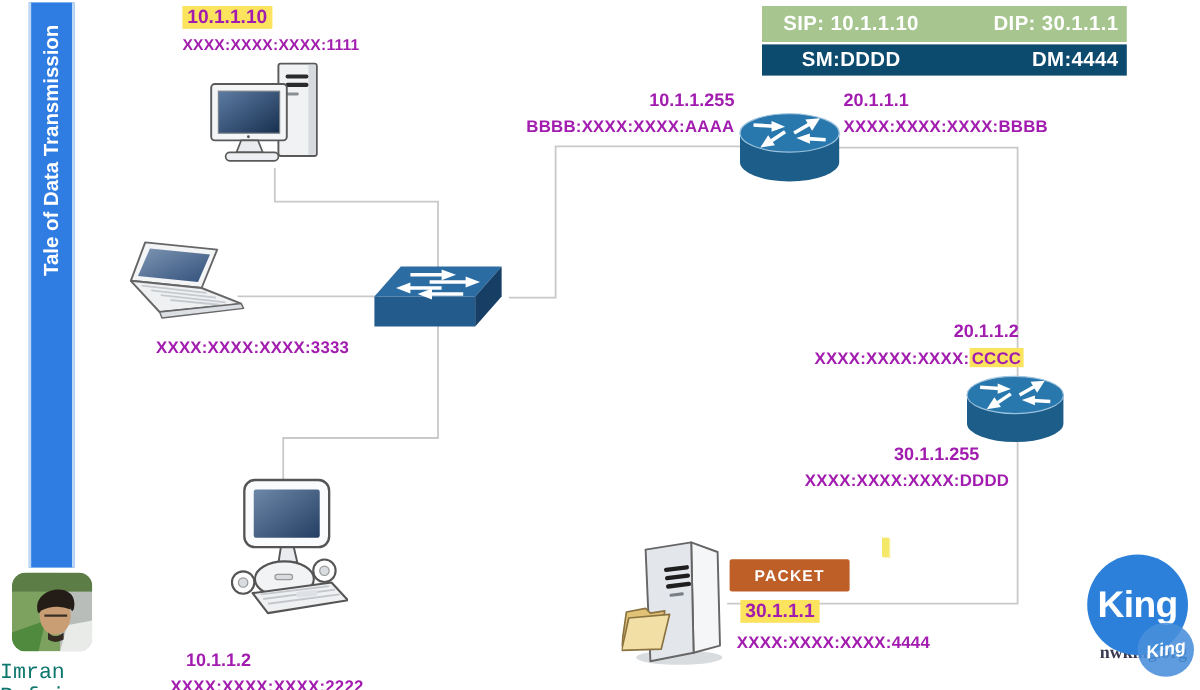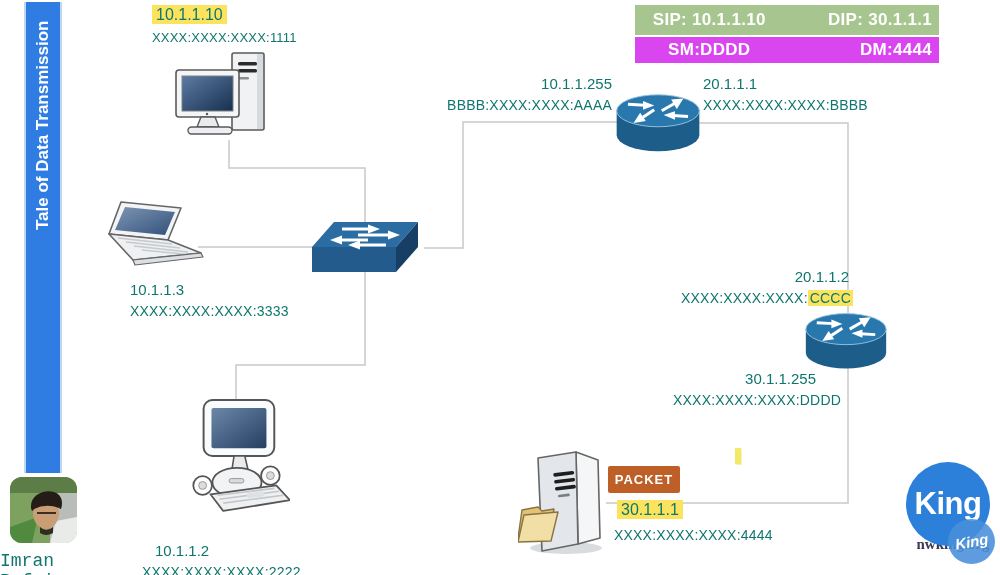--- a/index.html
+++ b/index.html
@@ -26,36 +26,36 @@
   
   .avatar { position:absolute; left:10px; top:477px; width:67px; height:66px; border-radius:12px; overflow:hidden; z-index:4; }
   .presenter-name {
     position:absolute; left:0px; top:551px; width:110px;
     font-family:Liberation Mono, monospace; font-size:18px; color:#0f766e; z-index:4;
   }
   
   .htable { position:absolute; left:635px; top:5px; width:304px; z-index:3; }
   .htable .row { display:flex; width:100%; color:#ffffff; font-weight:700; font-size:17px; letter-spacing:0.3px; }
   .htable .row1 { height:30px; background:#a7c68f; margin-bottom:2px; }
-  .htable .row2 { height:26px; background:#d946ef;text-align:right; }
+  .htable .row2 { height:26px; background:#0c4a6e;text-align:right; }
   .htable .cell { flex:1; display:flex; align-items:center; }
   .htable .cell.c-left { justify-content:center; }
   .htable .cell.c-right { justify-content:flex-end; padding-right:7px; }
   
   .dev { position:absolute; z-index:2; }
   
-  .lbl { position:absolute; z-index:3; color:#0f766e; font-weight:400; line-height:1.45; white-space:nowrap; }
+  .lbl { position:absolute; z-index:3; color:#a21caf; font-weight:700; line-height:1.45; white-space:nowrap; }
   .lbl .ip { font-size:15px; }
   .lbl .mac { font-size:14px; letter-spacing:0.2px; }
   .lbl.small .mac { font-size:12px; }
   .lbl.r { text-align:right; }
   .hl { background:#fbe35e; padding:1px 4px; }
   
   .packet-badge {
-    position:absolute; left:608px; top:466px; width:72px; height:27px;
+    position:absolute; left:608px; top:466px; width:100px; height:27px;
     background:#bf5f28; color:#ffffff; font-weight:700; font-size:13px; letter-spacing:1px;
     display:flex; align-items:center; justify-content:center; border-radius:2px; z-index:4;
   }
   
   .cursor-tick { position:absolute; left:735px; top:448px; width:6px; height:16px; background:#f3e868; box-shadow:1px 1px 0 #faf3b4; z-index:3; }
   
   .brand-circle {
     position:absolute; left:906px; top:462px; width:84px; height:84px; border-radius:50%;
     background:#2d80da; display:flex; align-items:center; justify-content:center; z-index:5;
   }
@@ -245,21 +245,20 @@
       </g>
     </svg>
   </div>
 
   <div class="lbl small" style="left:152px; top:3px;">
     <div><span class="hl">10.1.1.10</span></div>
     <div class="mac" style="font-size:13px; margin-top:3px;">XXXX:XXXX:XXXX:1111</div>
   </div>
 
   <div class="lbl" style="left:130px; top:279px;">
-    <div class="ip">10.1.1.3</div>
     <div class="mac">XXXX:XXXX:XXXX:3333</div>
   </div>
 
   <div class="lbl" style="left:142px; top:520px;margin-top:20px;">
     <div class="ip" style="margin-left:13px;">10.1.1.2</div>
     <div class="mac">XXXX:XXXX:XXXX:2222</div>
   </div>
 
   <div class="lbl r" style="right:388px; top:73px;">
     <div class="ip">10.1.1.255</div>

